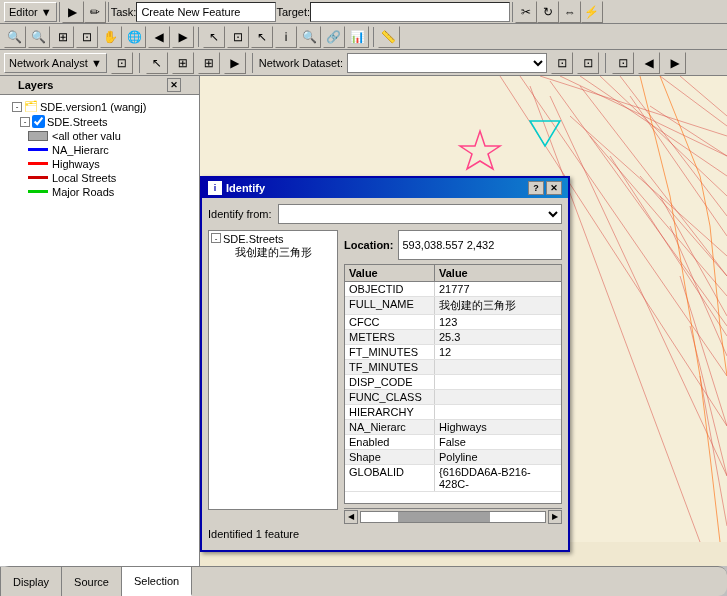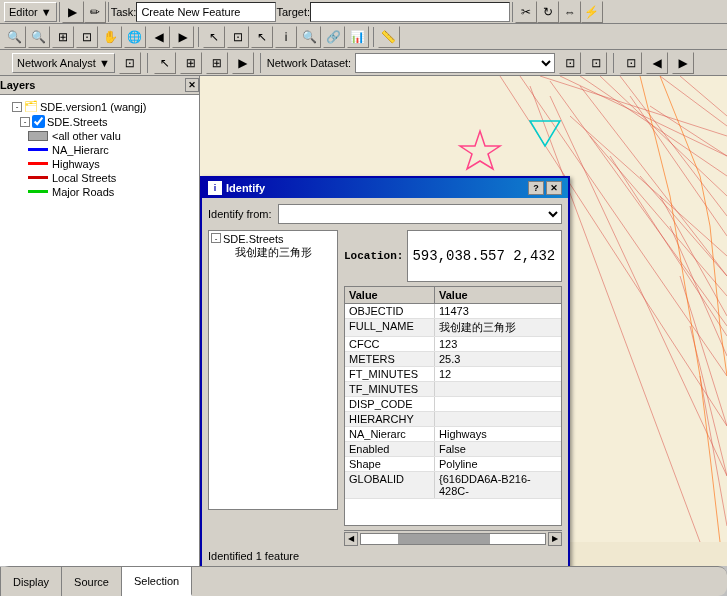--- a/index.html
+++ b/index.html
@@ -23,21 +23,21 @@
       align-items: center;
       padding: 0 4px;
       gap: 2px;
     }
     .toolbar-row3 {
       height: 26px;
       background: #d4d0c8;
       border-bottom: 1px solid #808080;
       display: flex;
       align-items: center;
-      padding: 0 12px;
+      padding: 0 4px;
       gap: 4px;
     }
 
     .dropdown-btn {
       height: 20px;
       background: #d4d0c8;
       border: 1px solid #808080;
       border-top-color: #fff;
       border-left-color: #fff;
       display: flex;
@@ -83,21 +83,21 @@
     .left-panel {
       width: 200px;
       background: #fff;
       border-right: 1px solid #808080;
       position: relative;
       overflow: hidden;
     }
     .left-panel-header {
       background: #d4d0c8;
       border-bottom: 1px solid #808080;
-      padding: 2px 0;
+      padding: 2px 18px;
       font-weight: bold;
       font-size: 11px;
       display: flex;
       justify-content: space-between;
       align-items: center;
     }
     .close-btn {
       width: 14px; height: 14px;
       background: #d4d0c8;
       border: 1px solid #808080;
@@ -204,28 +204,27 @@
       display: flex;
       flex-direction: column;
       gap: 4px;
     }
 
     .location-row {
       display: flex;
       align-items: center;
       gap: 4px;
       font-size: 11px;
-      font-family: Liberation Mono, monospace;
     }
     .location-label { font-weight: bold; }
     .location-value {
       background: #fff;
       border: 1px solid #808080;
-      padding: 17px 4px;
-      font-size: 14px;
+      padding: 8px 4px;
+      font-size: 11px;
       flex: 1;
     }
 
     .data-table {
       background: #fff;
       border: 1px solid #808080;
       height: 240px;
       overflow: hidden;
       font-size: 11px;
     }
@@ -535,21 +534,21 @@
             </div>
 
             <div class="data-table">
               <div class="data-table-header">
                 <div class="col-field">Value</div>
                 <div class="col-value">Value</div>
               </div>
               <div class="data-table-body" id="data-table-body">
               <div class="data-row">
                     <div class="data-cell-field">OBJECTID</div>
-                    <div class="data-cell-value">11473</div>
+                    <div class="data-cell-value">21777</div>
                   </div>
                   <div class="data-row">
                     <div class="data-cell-field">FULL_NAME</div>
                     <div class="data-cell-value">我创建的三角形</div>
                   </div>
                   <div class="data-row">
                     <div class="data-cell-field">CFCC</div>
                     <div class="data-cell-value">123</div>
                   </div>
                   <div class="data-row">
@@ -559,20 +558,24 @@
                   <div class="data-row">
                     <div class="data-cell-field">FT_MINUTES</div>
                     <div class="data-cell-value">12</div>
                   </div>
                   <div class="data-row">
                     <div class="data-cell-field">TF_MINUTES</div>
                     <div class="data-cell-value"><null></null></div>
                   </div>
                   <div class="data-row">
                     <div class="data-cell-field">DISP_CODE</div>
+                    <div class="data-cell-value"><null></null></div>
+                  </div>
+                  <div class="data-row">
+                    <div class="data-cell-field">FUNC_CLASS</div>
                     <div class="data-cell-value"><null></null></div>
                   </div>
                   <div class="data-row">
                     <div class="data-cell-field">HIERARCHY</div>
                     <div class="data-cell-value"><null></null></div>
                   </div>
                   <div class="data-row">
                     <div class="data-cell-field">NA_Nierarc</div>
                     <div class="data-cell-value">Highways</div>
                   </div>

